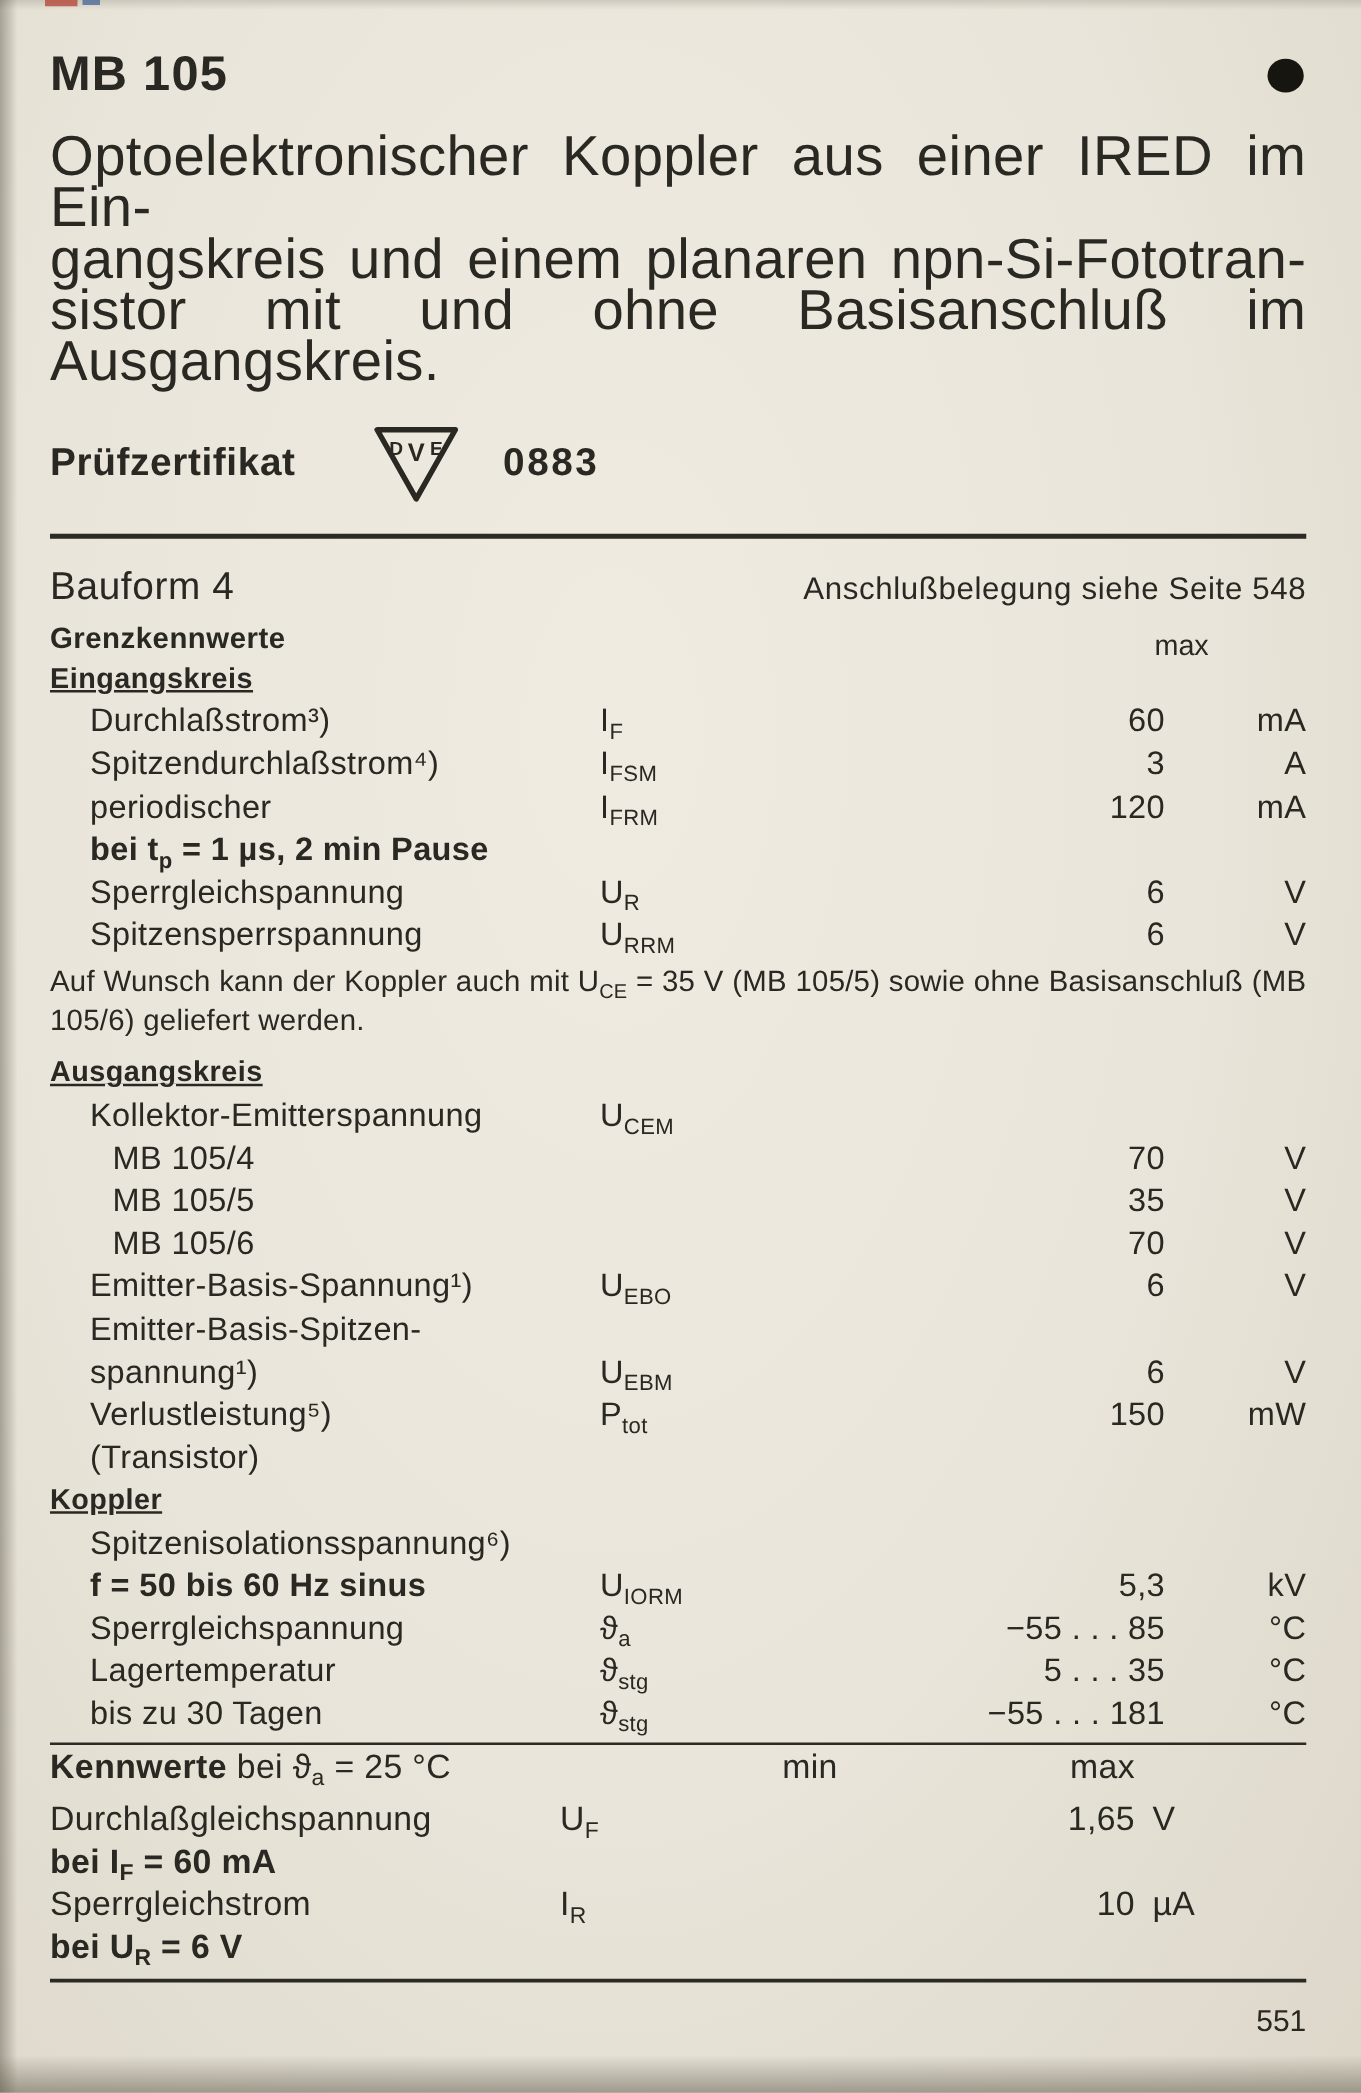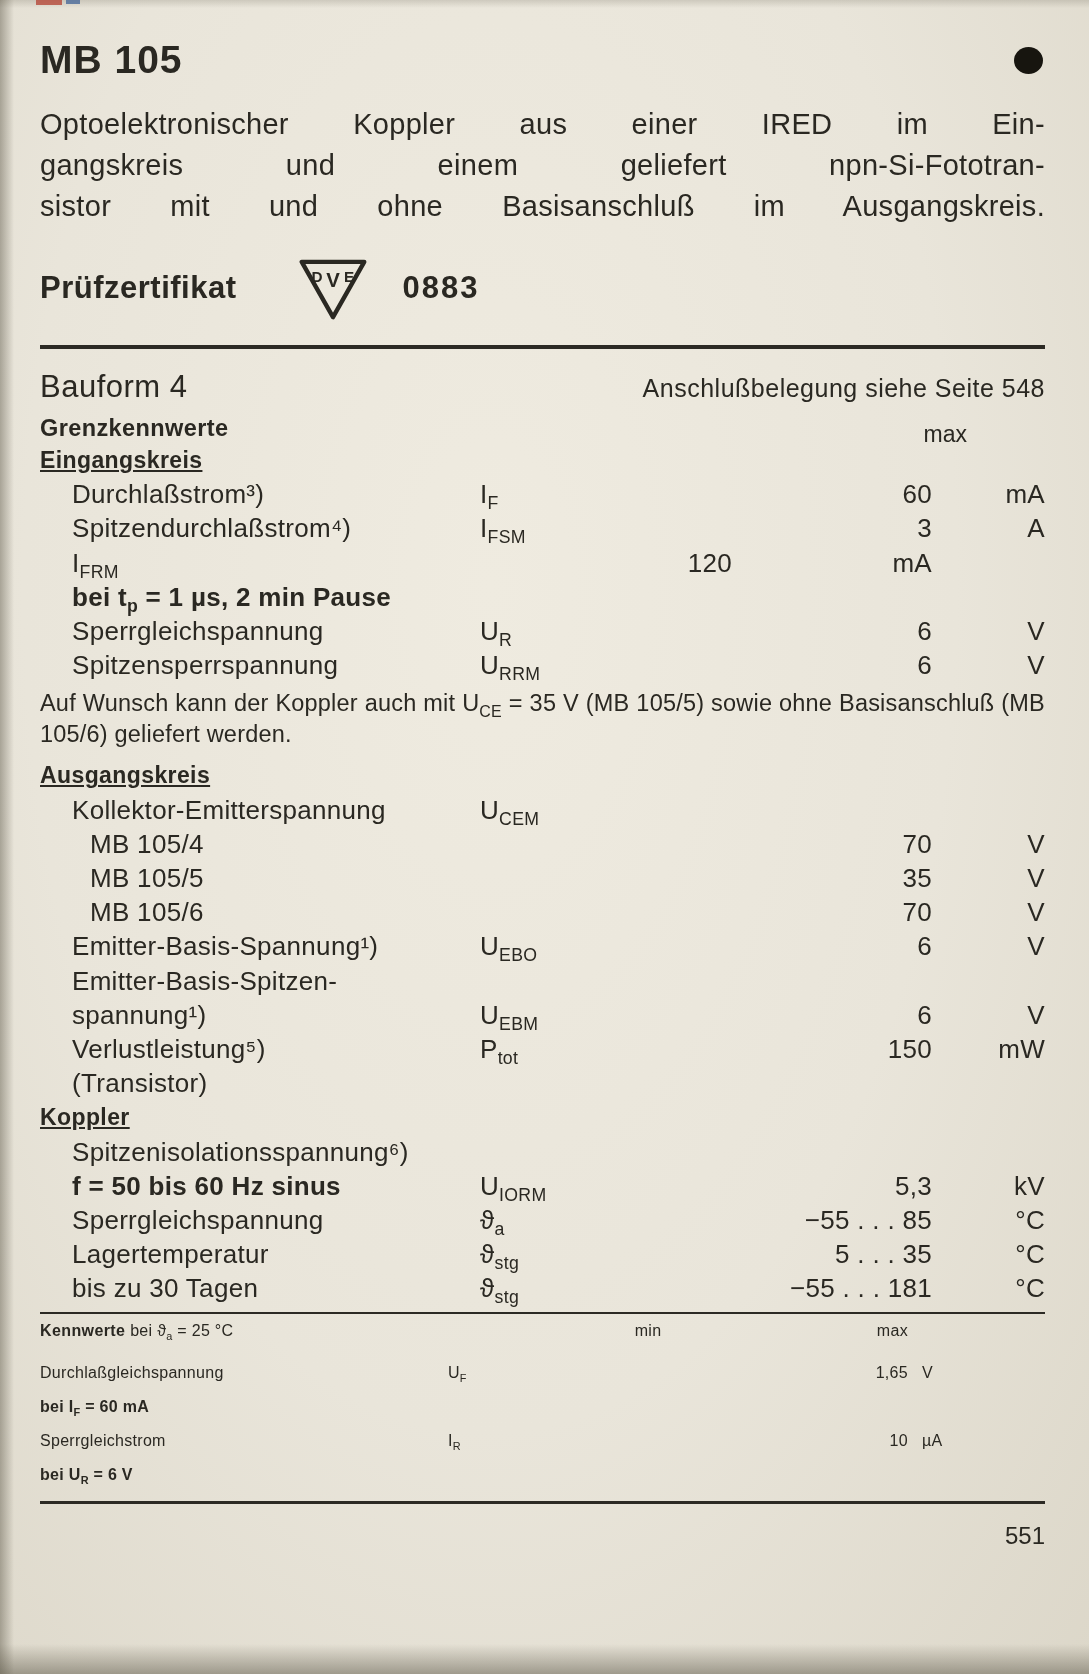--- a/index.html
+++ b/index.html
@@ -14,21 +14,21 @@
       radial-gradient(ellipse at 45% 35%, #efebe0 0%, #e9e5da 55%, #dcd7c9 100%);
     padding:26px 44px 0 40px;overflow:hidden;
   }
   .mark-red{position:absolute;left:36px;top:0;width:26px;height:5px;background:#b5483a;opacity:.8;}
   .mark-blue{position:absolute;left:66px;top:0;width:14px;height:4px;background:#4a6a9a;opacity:.8;}
 
   .title-row{margin-top:10px;display:flex;justify-content:space-between;align-items:center;height:48px;}
   .title{font-size:39px;font-weight:700;letter-spacing:1px;}
   .dot{width:29px;height:27px;border-radius:50%;background:#17150f;margin-right:2px;}
 
-  .intro{margin-top:20px;font-size:29px;line-height:41px;letter-spacing:.3px;}
+  .intro{margin-top:20px;font-size:45px;line-height:41px;letter-spacing:.3px;}
   .intro-line{text-align:justify;text-align-last:justify;white-space:normal;}
 
   .cert-row{margin-top:30px;display:flex;align-items:center;height:62px;}
   .cert-label{font-size:31px;font-weight:700;letter-spacing:.5px;}
   .vde{margin-left:56px;width:82px;height:64px;flex:0 0 auto;}
   .vde path{fill:none;stroke:#2a2822;stroke-width:6;stroke-linejoin:round;}
   .vde text{font-family:inherit;font-weight:700;fill:#2a2822;}
   .cert-num{font-size:31px;font-weight:700;margin-left:28px;letter-spacing:2px;}
 
   .rule-thick{height:4px;background:#2c2a24;margin-top:26px;}
@@ -37,21 +37,21 @@
 
   .meta-row{margin-top:20px;display:flex;justify-content:space-between;align-items:baseline;height:32px;}
   .bauform{font-size:31px;letter-spacing:.5px;}
   .anschluss{font-size:25px;letter-spacing:.5px;}
 
   .grenz-head{margin-top:12px;position:relative;height:30px;line-height:30px;}
   .grenz-title{font-size:23.5px;font-weight:700;letter-spacing:.4px;}
   .gmax{position:absolute;right:78px;top:6px;font-size:23px;}
 
   .trow{display:grid;grid-template-columns:408px 252px 200px 1fr;align-items:baseline;line-height:34.2px;font-size:26px;letter-spacing:.3px;margin-left:32px;}
-  .krow{display:grid;grid-template-columns:408px 140px 120px 200px 1fr;align-items:baseline;line-height:34.2px;font-size:16px;letter-spacing:.3px;}
+  .krow{display:grid;grid-template-columns:408px 140px 120px 200px 1fr;align-items:baseline;line-height:34.2px;font-size:27px;letter-spacing:.3px;}
   .section{font-weight:700;line-height:34.2px;font-size:23px;letter-spacing:.4px;text-decoration:underline;}
   .lbl.b{font-weight:700;}
   .lbl.ind{padding-left:18px;}
   .val{text-align:right;}
   .unit{text-align:right;}
   .kmin{text-align:center;}
   .kmax{text-align:right;}
   .kunit{padding-left:14px;}
   sub{font-size:0.68em;line-height:0;}
   .noteP{font-size:23.5px;line-height:31px;margin:6px 0 8px;text-align:justify;letter-spacing:.2px;}
@@ -67,21 +67,21 @@
   <div class="mark-red"></div>
   <div class="mark-blue"></div>
 
   <div class="title-row">
     <div class="title">MB 105</div>
     <div class="dot"></div>
   </div>
 
   <div class="intro" id="intro">
       <div class="intro-line">Optoelektronischer Koppler aus einer IRED im Ein-</div>
-      <div class="intro-line">gangskreis und einem geliefert npn-Si-Fototran-</div>
+      <div class="intro-line">gangskreis und einem planaren npn-Si-Fototran-</div>
       <div class="intro-line">sistor mit und ohne Basisanschluß im Ausgangskreis.</div>
     </div>
 
   <div class="cert-row">
     <span class="cert-label">Prüfzertifikat</span>
     <svg class="vde" viewBox="0 0 100 88">
       <path d="M7 8 L93 8 L50 84 Z"></path>
       <text x="28" y="36" font-size="21" text-anchor="middle">D</text>
       <text x="50" y="42" font-size="28" text-anchor="middle">V</text>
       <text x="72" y="36" font-size="21" text-anchor="middle">E</text>
@@ -109,20 +109,21 @@
         <span class="val">60</span>
         <span class="unit">mA</span>
       </div>
       <div class="trow">
         <span class="lbl">Spitzendurchlaßstrom⁴)</span>
         <span class="sym">I<sub>FSM</sub></span>
         <span class="val">3</span>
         <span class="unit">A</span>
       </div>
       <div class="trow">
+        <span class="lbl">periodischer</span>
         <span class="sym">I<sub>FRM</sub></span>
         <span class="val">120</span>
         <span class="unit">mA</span>
       </div>
       <div class="trow">
         <span class="lbl b">bei t<sub>p</sub> = 1 µs, 2 min Pause</span>
         <span class="sym"></span>
         <span class="val"></span>
         <span class="unit"></span>
       </div>

